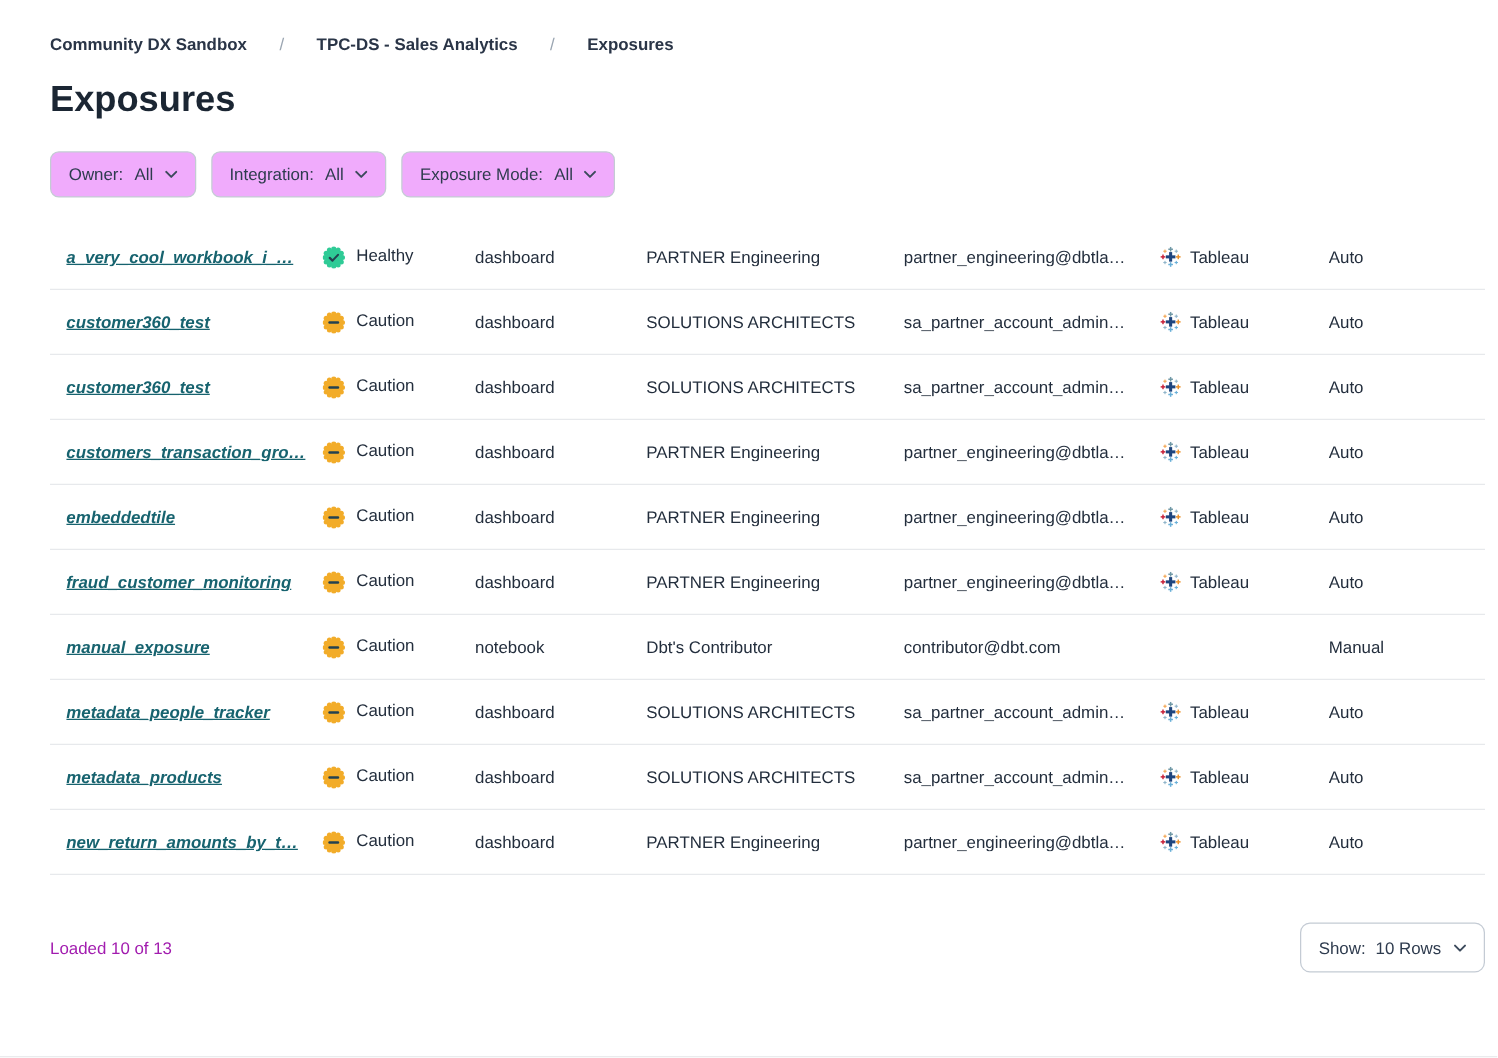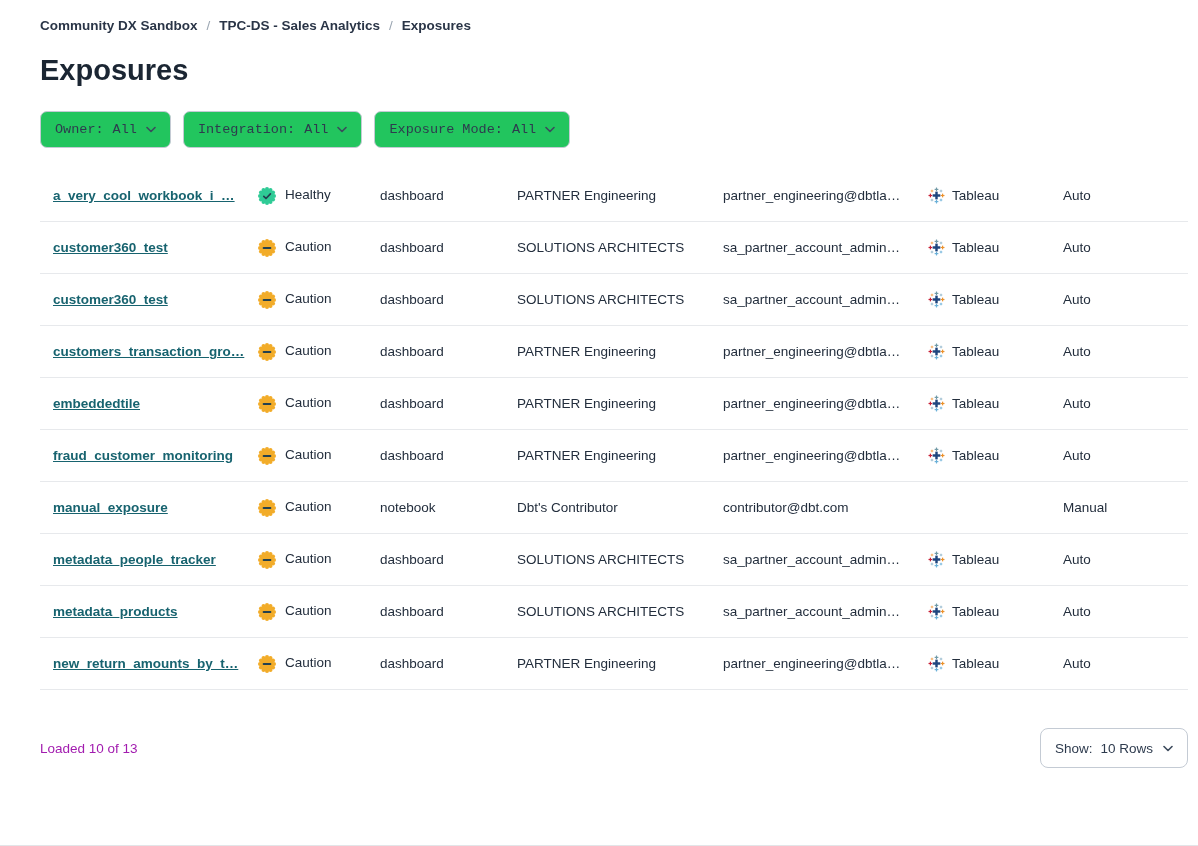--- a/index.html
+++ b/index.html
@@ -7,42 +7,42 @@
     --header-bg:#F5F6F7; --border:#E7E9EC; --btn-border:#C4CBD4; --text:#232E3D; --muted:#56677F;
   }
   *{box-sizing:border-box;}
   html,body{margin:0;padding:0;}
   body{
     width:1198px;height:846px;background:#fff;color:var(--text);
     font-family:"Liberation Sans","DejaVu Sans",sans-serif;overflow:hidden;position:relative;
   }
   .page{padding:18px 10px 0 40px;}
   
-  .breadcrumb{display:flex;align-items:flex-end;gap:9px;font-size:13.5px;font-weight:700;color:#2A3547;margin-top:0;}
+  .breadcrumb{display:flex;align-items:flex-end;gap:26px;font-size:13.5px;font-weight:700;color:#2A3547;margin-top:10px;}
   .breadcrumb a{color:#2A3547;text-decoration:none;cursor:pointer;}
   .crumb-sep{color:#9AA5B1;font-weight:400;}
   
   .page-title{font-size:29px;font-weight:700;margin:21px 0 0 0;color:#1B2633;}
   
   .filters{display:flex;gap:12px;margin-top:24px;}
   .filter-btn{
-    display:flex;align-items:center;gap:7px;background:#22c55e;border:1px solid var(--btn-border);
+    display:flex;align-items:center;gap:7px;background:#f0abfc;border:1px solid var(--btn-border);
     border-radius:7px;padding:4px 14px;height:37px;font-size:13.5px;color:#2E3B4E;cursor:pointer;
-    font-family:Liberation Mono, monospace;
+    font-family:Liberation Sans, sans-serif;
   }
   .filter-btn .f-label{color:#2E3B4E;}
   .filter-btn .f-value{margin-left:2px;}
   .chev{display:inline-flex;margin-left:2px;}
   
   .table{margin-top:22px;width:1148px;}
   .tr{display:grid;grid-template-columns:205px 122px 137px 206px 205px 135px 1fr;padding-left:13px;align-items:center;}
   .thead{background:var(--header-bg);height:31px;font-size:12px;font-weight:700;color:var(--muted);}
   .row{height:52px;border-bottom:1px solid var(--border);font-size:13.5px;}
   .td{overflow:hidden;white-space:nowrap;padding-right:10px;}
-  .name-link{color:var(--link);font-weight:700;text-decoration:underline;cursor:pointer;}
+  .name-link{color:var(--link);font-weight:700;text-decoration:underline;cursor:pointer;font-style:italic;}
   .health-cell{display:flex;align-items:flex-start;gap:9px;}
   .badge{width:18px;height:18px;display:inline-flex;flex:none;}
   .badge .seal{fill:var(--caution);}
   .badge.healthy .seal{fill:var(--healthy);}
   .badge.healthy .dash{display:none;}
   .badge.caution .check{display:none;}
   .integration-cell{display:flex;align-items:center;gap:7px;}
   .integration-cell.empty{visibility:hidden;}
   .tableau-icon{width:17px;height:17px;display:inline-flex;flex:none;}
   

